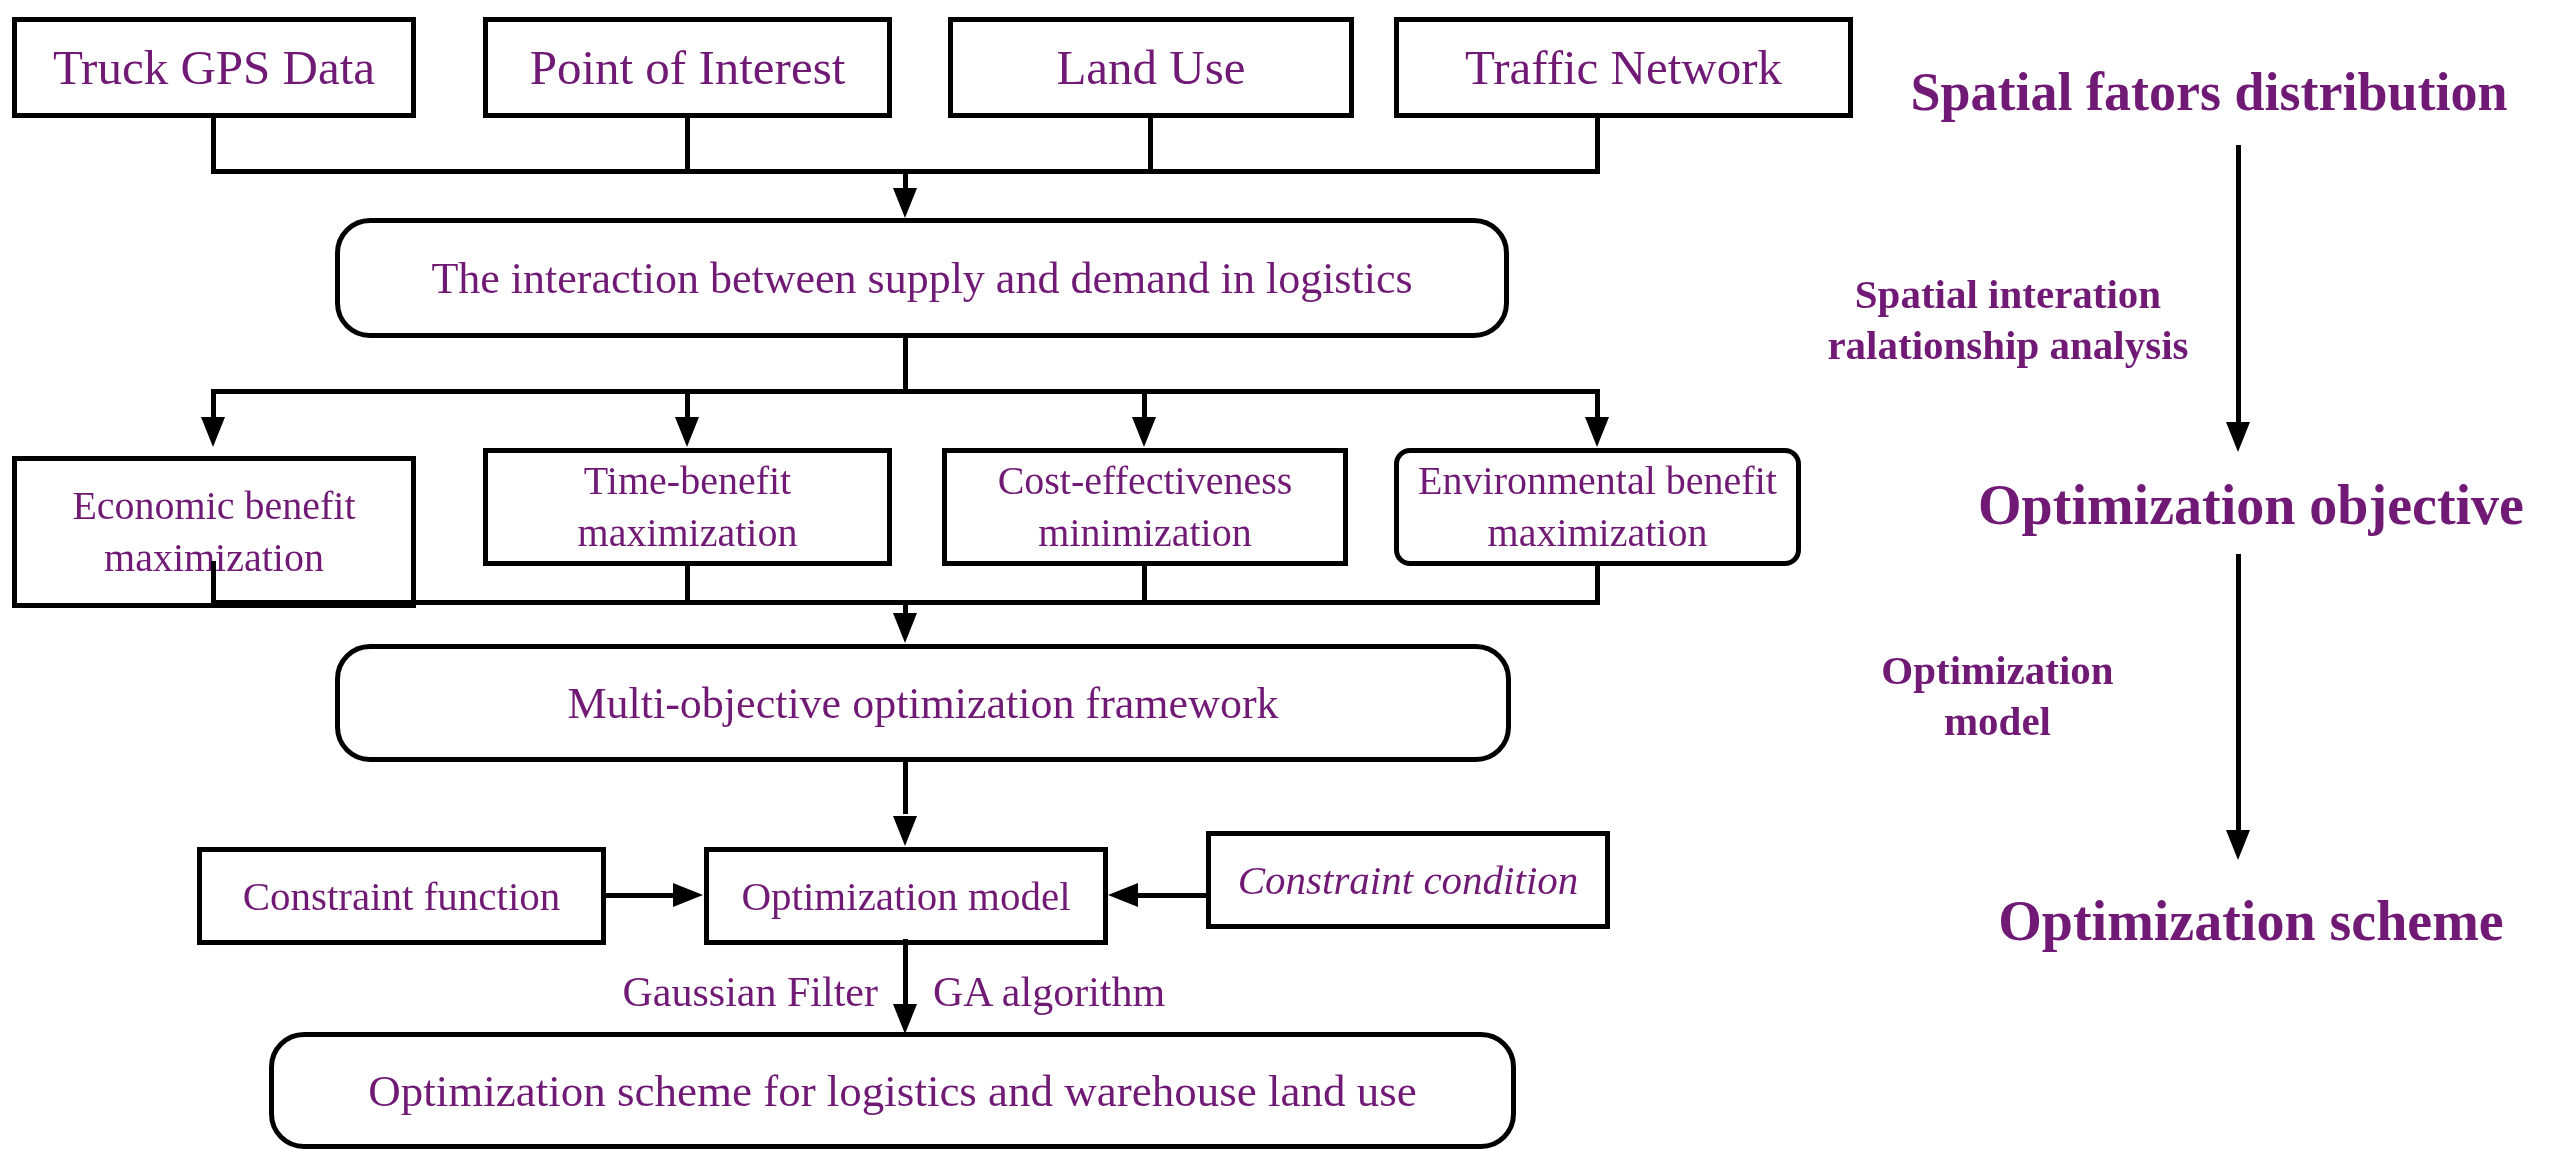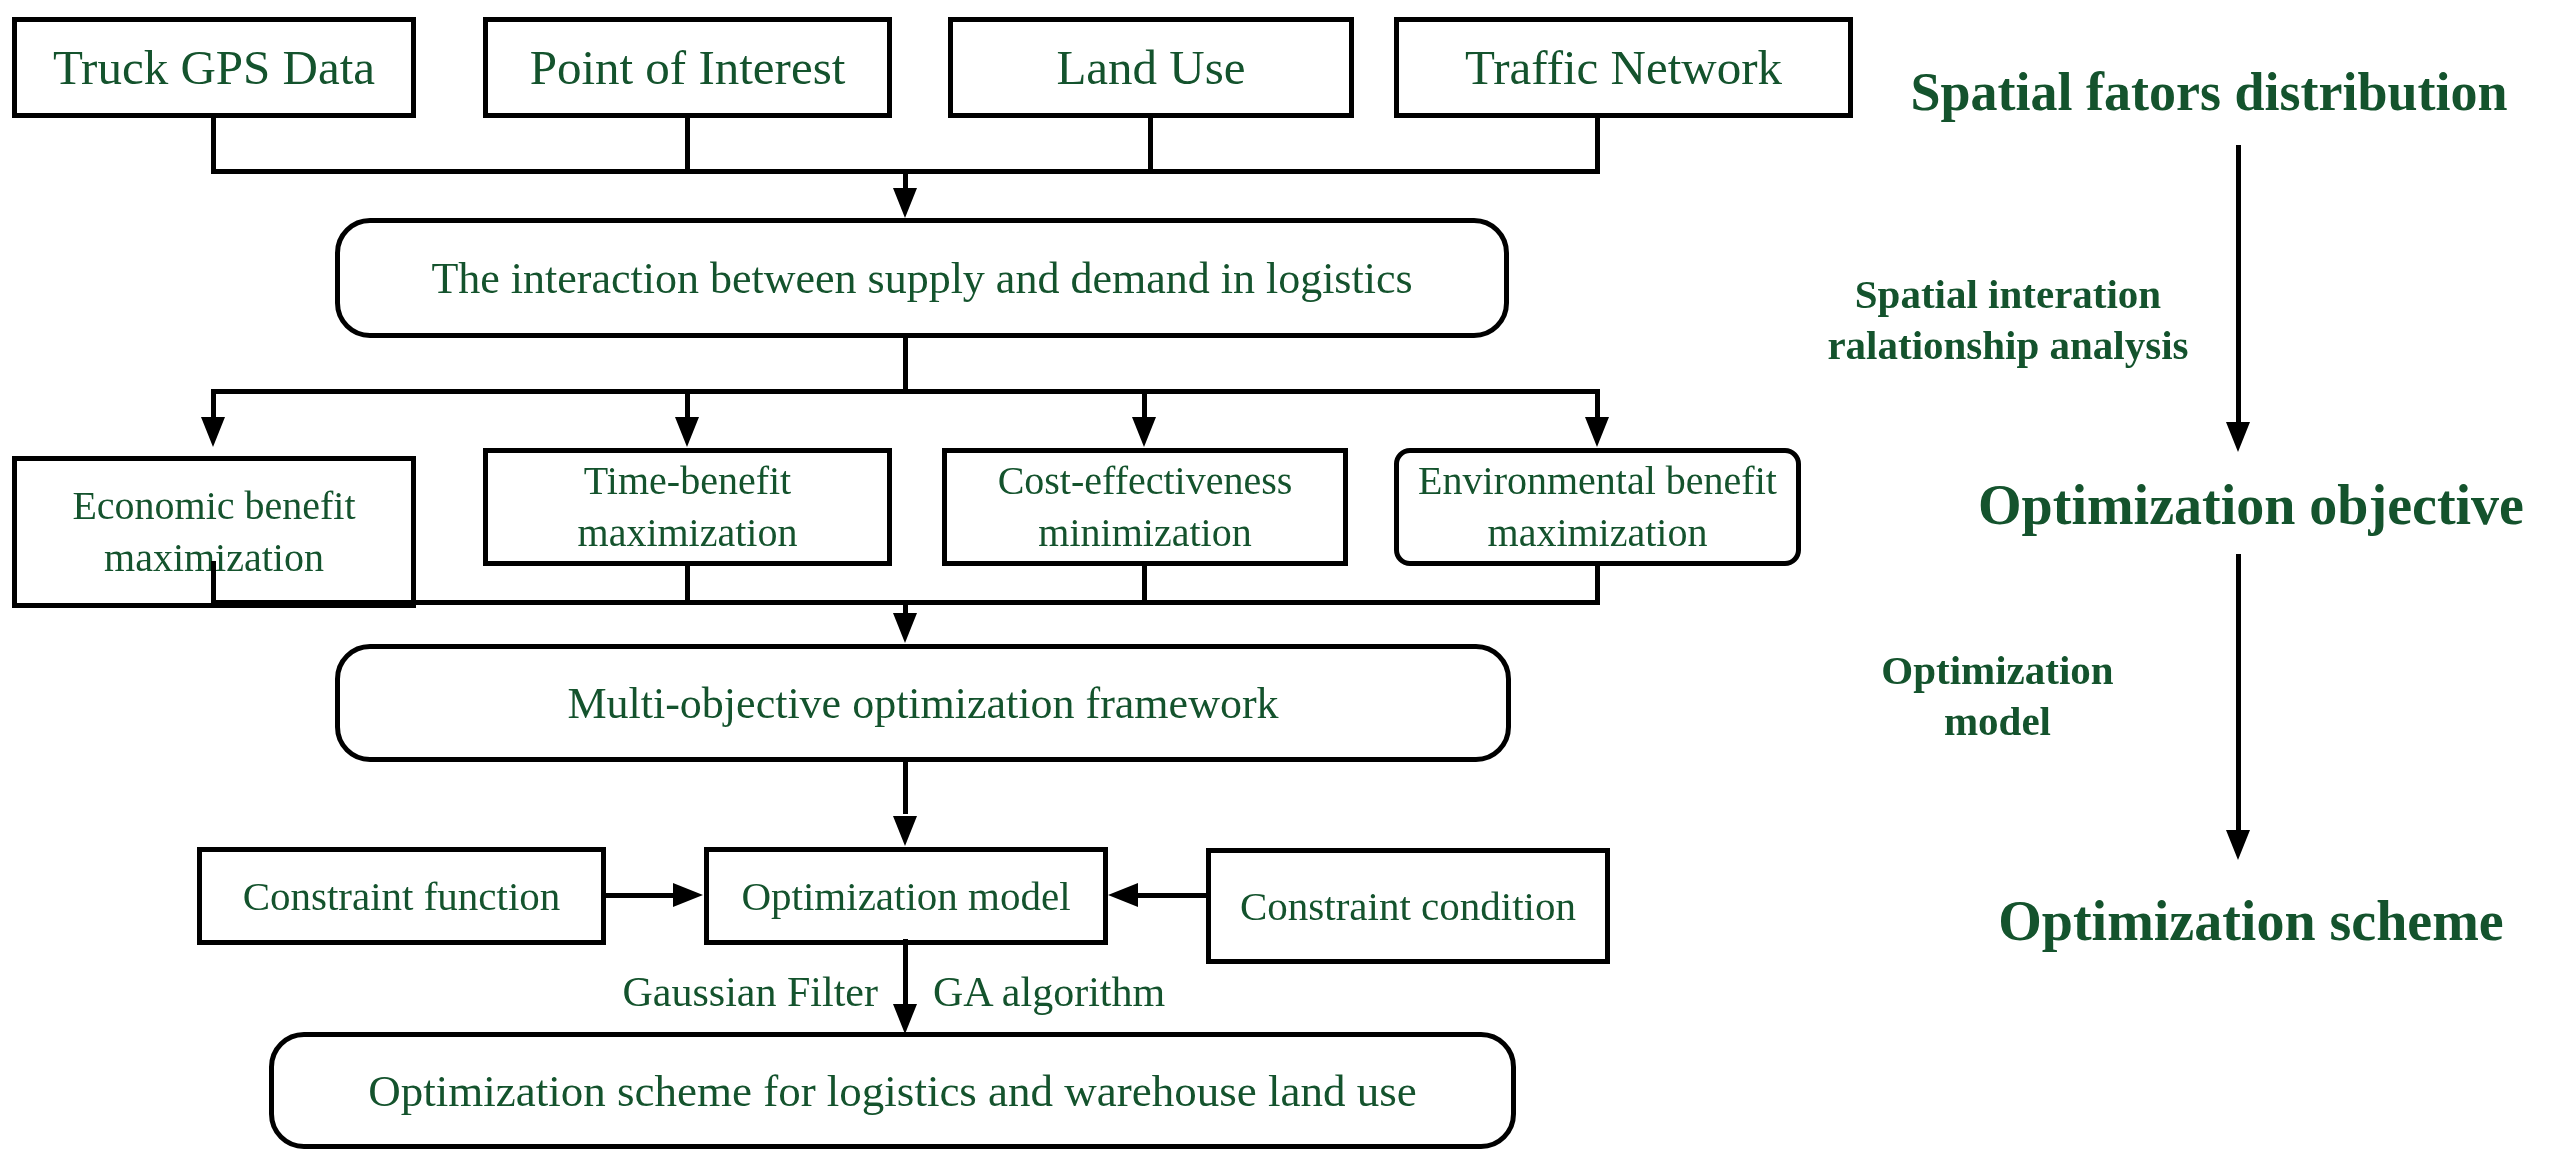--- a/index.html
+++ b/index.html
@@ -1,21 +1,21 @@
 <!DOCTYPE html>
 <html style="font-size:13.5px"><head>
 <meta charset="utf-8">
 <style>
   html,body{margin:0;padding:0;background:#ffffff;}
   #canvas{
     position:relative;
     width:2576px;height:1163px;
     background:#ffffff;
     font-family:"Liberation Serif","DejaVu Serif",serif;
-    color:#14532d;
+    color:#701a75;
     overflow:hidden;
   }
   .box{
     position:absolute;
     border:5px solid #000;
     background:#fff;
     box-sizing:border-box;
     display:flex;
     flex-direction:column;
     align-items:center;
@@ -116,21 +116,21 @@
 
   <div class="vline" style="left:903px;top:757px;width:5px;height:57px;"></div>
   <div class="arr-down" style="left:893px;top:816px;"></div>
 
   <div class="box f-row3" style="left:197px;top:847px;width:409px;height:98px;">
     <span class="ln">Constraint function</span>
   </div>
   <div class="box f-row3" style="left:704px;top:847px;width:404px;height:98px;">
     <span class="ln">Optimization model</span>
   </div>
-  <div class="box f-row3" style="left:1206px;top:848px;width:404px;height:116px;">
+  <div class="box f-row3" style="left:1206px;top:831px;width:404px;height:98px;font-style:italic;">
     <span class="ln">Constraint condition</span>
   </div>
 
   <div class="hline" style="left:604px;top:893px;width:73px;height:5px;"></div>
   <div class="arr-right" style="left:673px;top:883px;"></div>
   <div class="arr-left" style="left:1108px;top:883px;"></div>
   <div class="hline" style="left:1136px;top:893px;width:71px;height:5px;"></div>
 
   <div class="vline" style="left:903px;top:939px;width:5px;height:68px;"></div>
   <div class="arr-down" style="left:893px;top:1004px;"></div>

